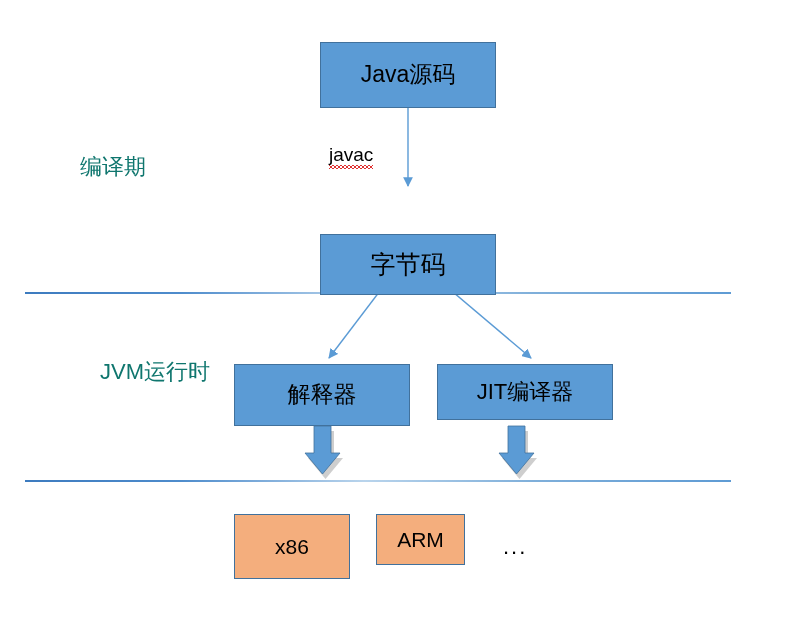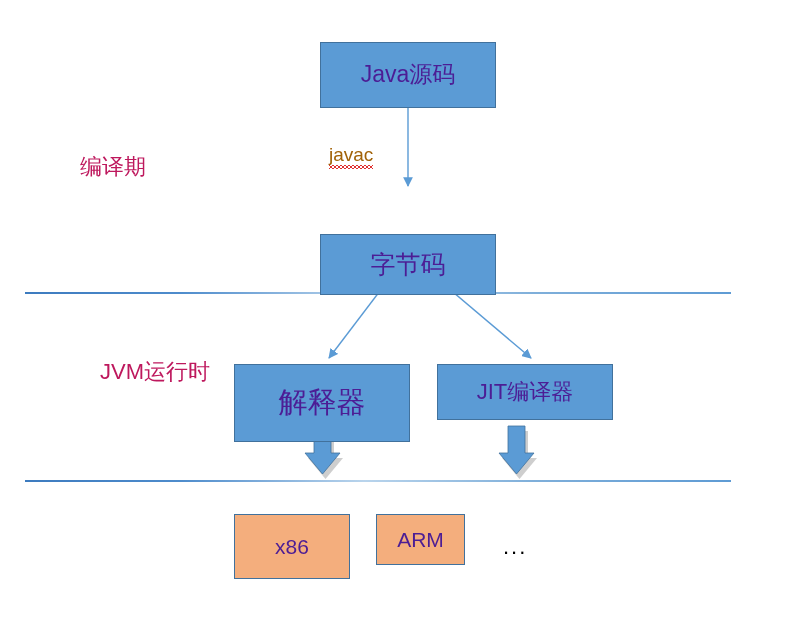--- a/index.html
+++ b/index.html
@@ -18,57 +18,57 @@
     overflow: hidden;
   }
 
   
   .node {
     position: absolute;
     box-sizing: border-box;
     display: flex;
     align-items: center;
     justify-content: center;
-    color: #4c1d95;
+    color: #000000;
     text-align: center;
     line-height: 1.1;
     white-space: nowrap;
   }
   .node-blue {
     background: #5B9BD5;
     border: 1px solid #41719C;
   }
   .node-orange {
     background: #F4AE7D;
     border: 1px solid #41719C;
   }
 
   #node-source   { left: 320px; top: 42px;  width: 176px; height: 66px; font-size: 23px; }
   #node-bytecode { left: 320px; top: 192px; width: 176px; height: 61px; font-size: 25px; margin-top: 42px; }
-  #node-interp   { left: 234px; top: 364px; width: 176px; height: 78px; font-size: 29px; }
+  #node-interp   { left: 234px; top: 364px; width: 176px; height: 62px; font-size: 23px; }
   #node-jit      { left: 437px; top: 364px; width: 176px; height: 56px; font-size: 22px; }
   #node-x86      { left: 234px; top: 514px; width: 116px; height: 65px; font-size: 21px; }
   #node-arm      { left: 376px; top: 514px; width: 89px;  height: 51px; font-size: 21px; }
 
   
   .stage-label {
     position: absolute;
-    color: #be185d;
+    color: #0f766e;
     white-space: nowrap;
   }
   #label-compile { left: 80px;  top: 152px; font-size: 22px; }
   #label-runtime { left: 52px;  top: 357px; font-size: 22px; margin-left: 48px; }
 
   
   #label-javac {
     position: absolute;
     left: 329px;
     top: 144px;
     font-size: 19px;
-    color: #a16207;
+    color: #000000;
     white-space: nowrap;
   }
   #label-javac .squiggle {
     position: absolute;
     left: 0;
     right: 0;
     bottom: -3px;
     height: 4px;
     background-image:
       linear-gradient(45deg, transparent 45%, #E03030 45%, #E03030 62%, transparent 62%),

